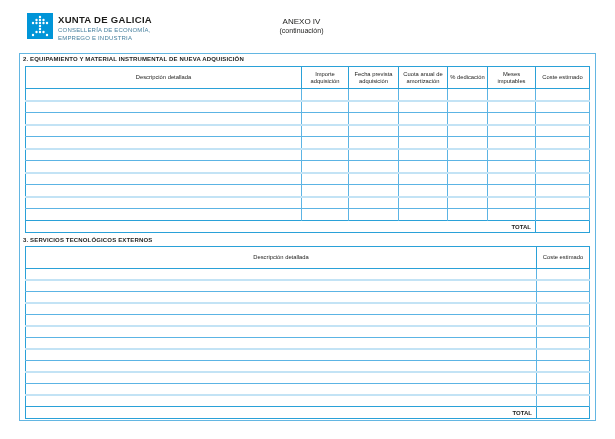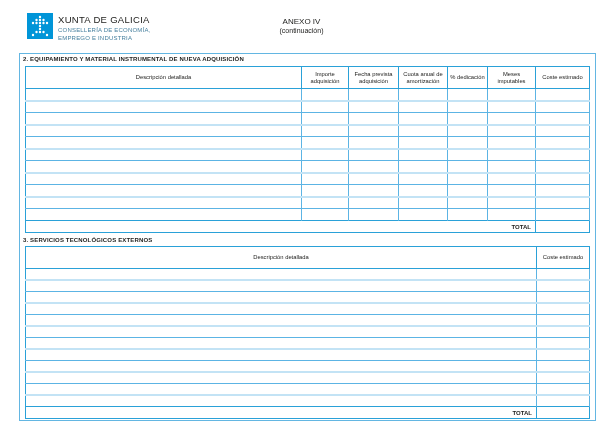--- a/index.html
+++ b/index.html
@@ -19,21 +19,21 @@
     color:var(--ink);
   }
   
   .logo-square{
     position:absolute;left:27px;top:13px;width:26px;height:26px;
     background:var(--logo-blue);
   }
   .logo-square svg{display:block;width:26px;height:26px;}
   .brand{
     position:absolute;left:58px;top:14px;
-    font-size:9.5px;font-weight:normal;letter-spacing:.3px;color:var(--ink);
+    font-size:9.5px;font-weight:bold;letter-spacing:.3px;color:var(--ink);
     white-space:nowrap;
   }
   .dept{
     position:absolute;left:58px;top:27px;
     font-size:6px;line-height:1.25;color:var(--dept);
     letter-spacing:.2px;white-space:nowrap;
   }
   .title-block{
     position:absolute;left:0;right:12px;top:17px;text-align:center;
   }

